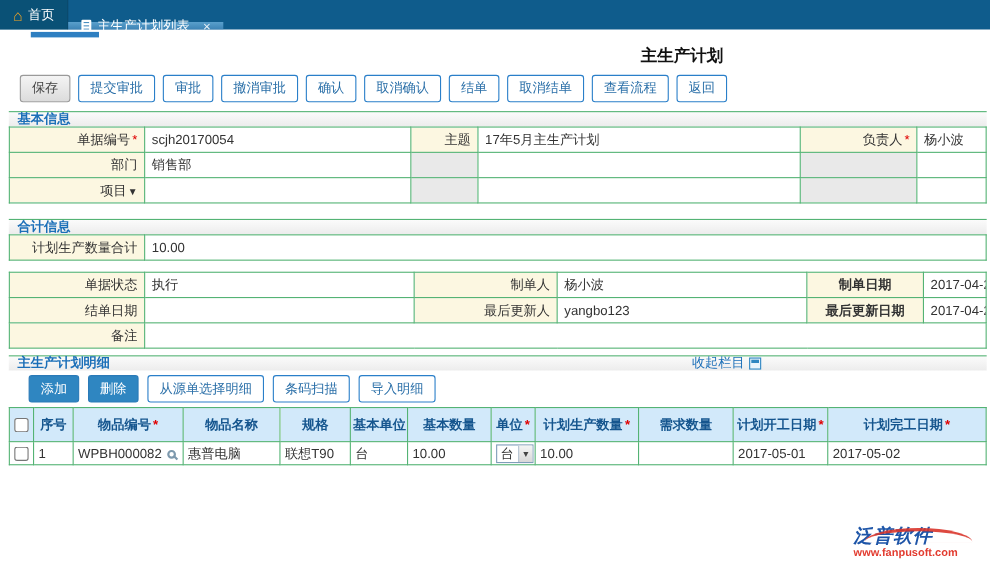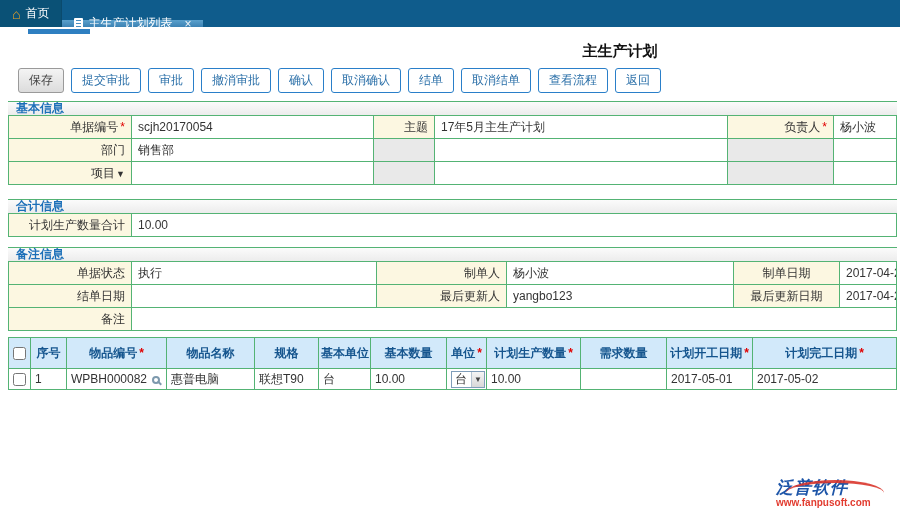--- a/index.html
+++ b/index.html
@@ -32,21 +32,21 @@
   .content { padding:0 3px 0 8px; }
   .sec { height:14px; line-height:19px; background:linear-gradient(#fbfbfb,#ececec);
      border-top:1px solid #54b374; color:#1b6fb8; font-weight:bold; font-size:12px;
      padding-left:8px; display:flex; align-items:center; }
   .sec .collapse-wrap { margin-left:auto; margin-right:205px; font-weight:normal; display:flex; align-items:center; gap:4px; cursor:pointer; }
   .collapse-icon { width:11px; height:11px; border:1px solid #2f86c1; background:#eaf4fc; position:relative; display:inline-block; }
   .collapse-icon::after { content:''; position:absolute; left:1px; top:1px; right:1px; height:3px; background:#2f86c1; }
   table.form { border-collapse:collapse; width:100%; table-layout:fixed; }
   table.form td { border:1px solid #54b374; height:23px; font-size:12px; padding:0 6px; overflow:hidden; white-space:nowrap; }
   td.lbl { background:#fcf7e1; text-align:right; color:#333; }
-  td.lbl-c { background:#fcf7e1; text-align:center; color:#333; }
+  td.lbl-c { background:#fcf7e1; text-align:center; color:#333;font-weight:bold; }
   td.val { background:#fff; text-align:left; }
   td.dis { background:#e9e9e9; }
   .req { color:#e00000; margin-left:2px; }
   .caret-sm { font-size:9px; color:#333; margin-left:1px; }
   td.note-cell { height:50px; }
   .gap14 { height:14px; } .gap10 { height:10px; } .gap6 { height:6px; }
   
   .dtoolbar { padding:4px 0 4px 18px; display:flex; gap:8px; background:#fff; }
   table.grid { border-collapse:collapse; width:100%; table-layout:fixed; }
   table.grid th { border:1px solid #54b374; background:#d2e9fa; color:#15558e; font-weight:bold;
@@ -160,23 +160,20 @@
       <tbody>
           <tr>
         <td class="lbl">计划生产数量合计</td>
         <td class="val">10.00</td>
       </tr>
     </tbody>
       </table>
 
     <div class="gap10"></div>
 
-    <div class="sec">
-      <span>备注信息</span>
-    </div>
     <table class="form">
       <colgroup>
           <col style="width:123px">
           <col style="width:245px">
           <col style="width:130px">
           <col style="width:227px">
           <col style="width:106px">
           <col>
         </colgroup>
       <tbody>
@@ -198,21 +195,35 @@
       </tr>
       <tr>
         <td class="lbl note-cell">备注</td>
         <td class="val note-cell" colspan="5"></td>
       </tr>
     </tbody>
       </table>
 
     <div class="gap6"></div>
 
-
+    <div class="sec">
+      <span>主生产计划明细</span>
+      <span class="collapse-wrap">
+        <span>收起栏目</span>
+        <span class="collapse-icon"></span>
+      </span>
+    </div>
+
+    <div class="dtoolbar">
+      <button class="btn btn-solid">添加</button>
+      <button class="btn btn-solid">删除</button>
+      <button class="btn">从源单选择明细</button>
+      <button class="btn">条码扫描</button>
+      <button class="btn">导入明细</button>
+    </div>
 
     <table class="grid">
       <colgroup>
         <col style="width:22px">
           <col style="width:36px">
           <col style="width:100px">
           <col style="width:88px">
         <col style="width:64px">
           <col style="width:52px">
           <col style="width:76px">

